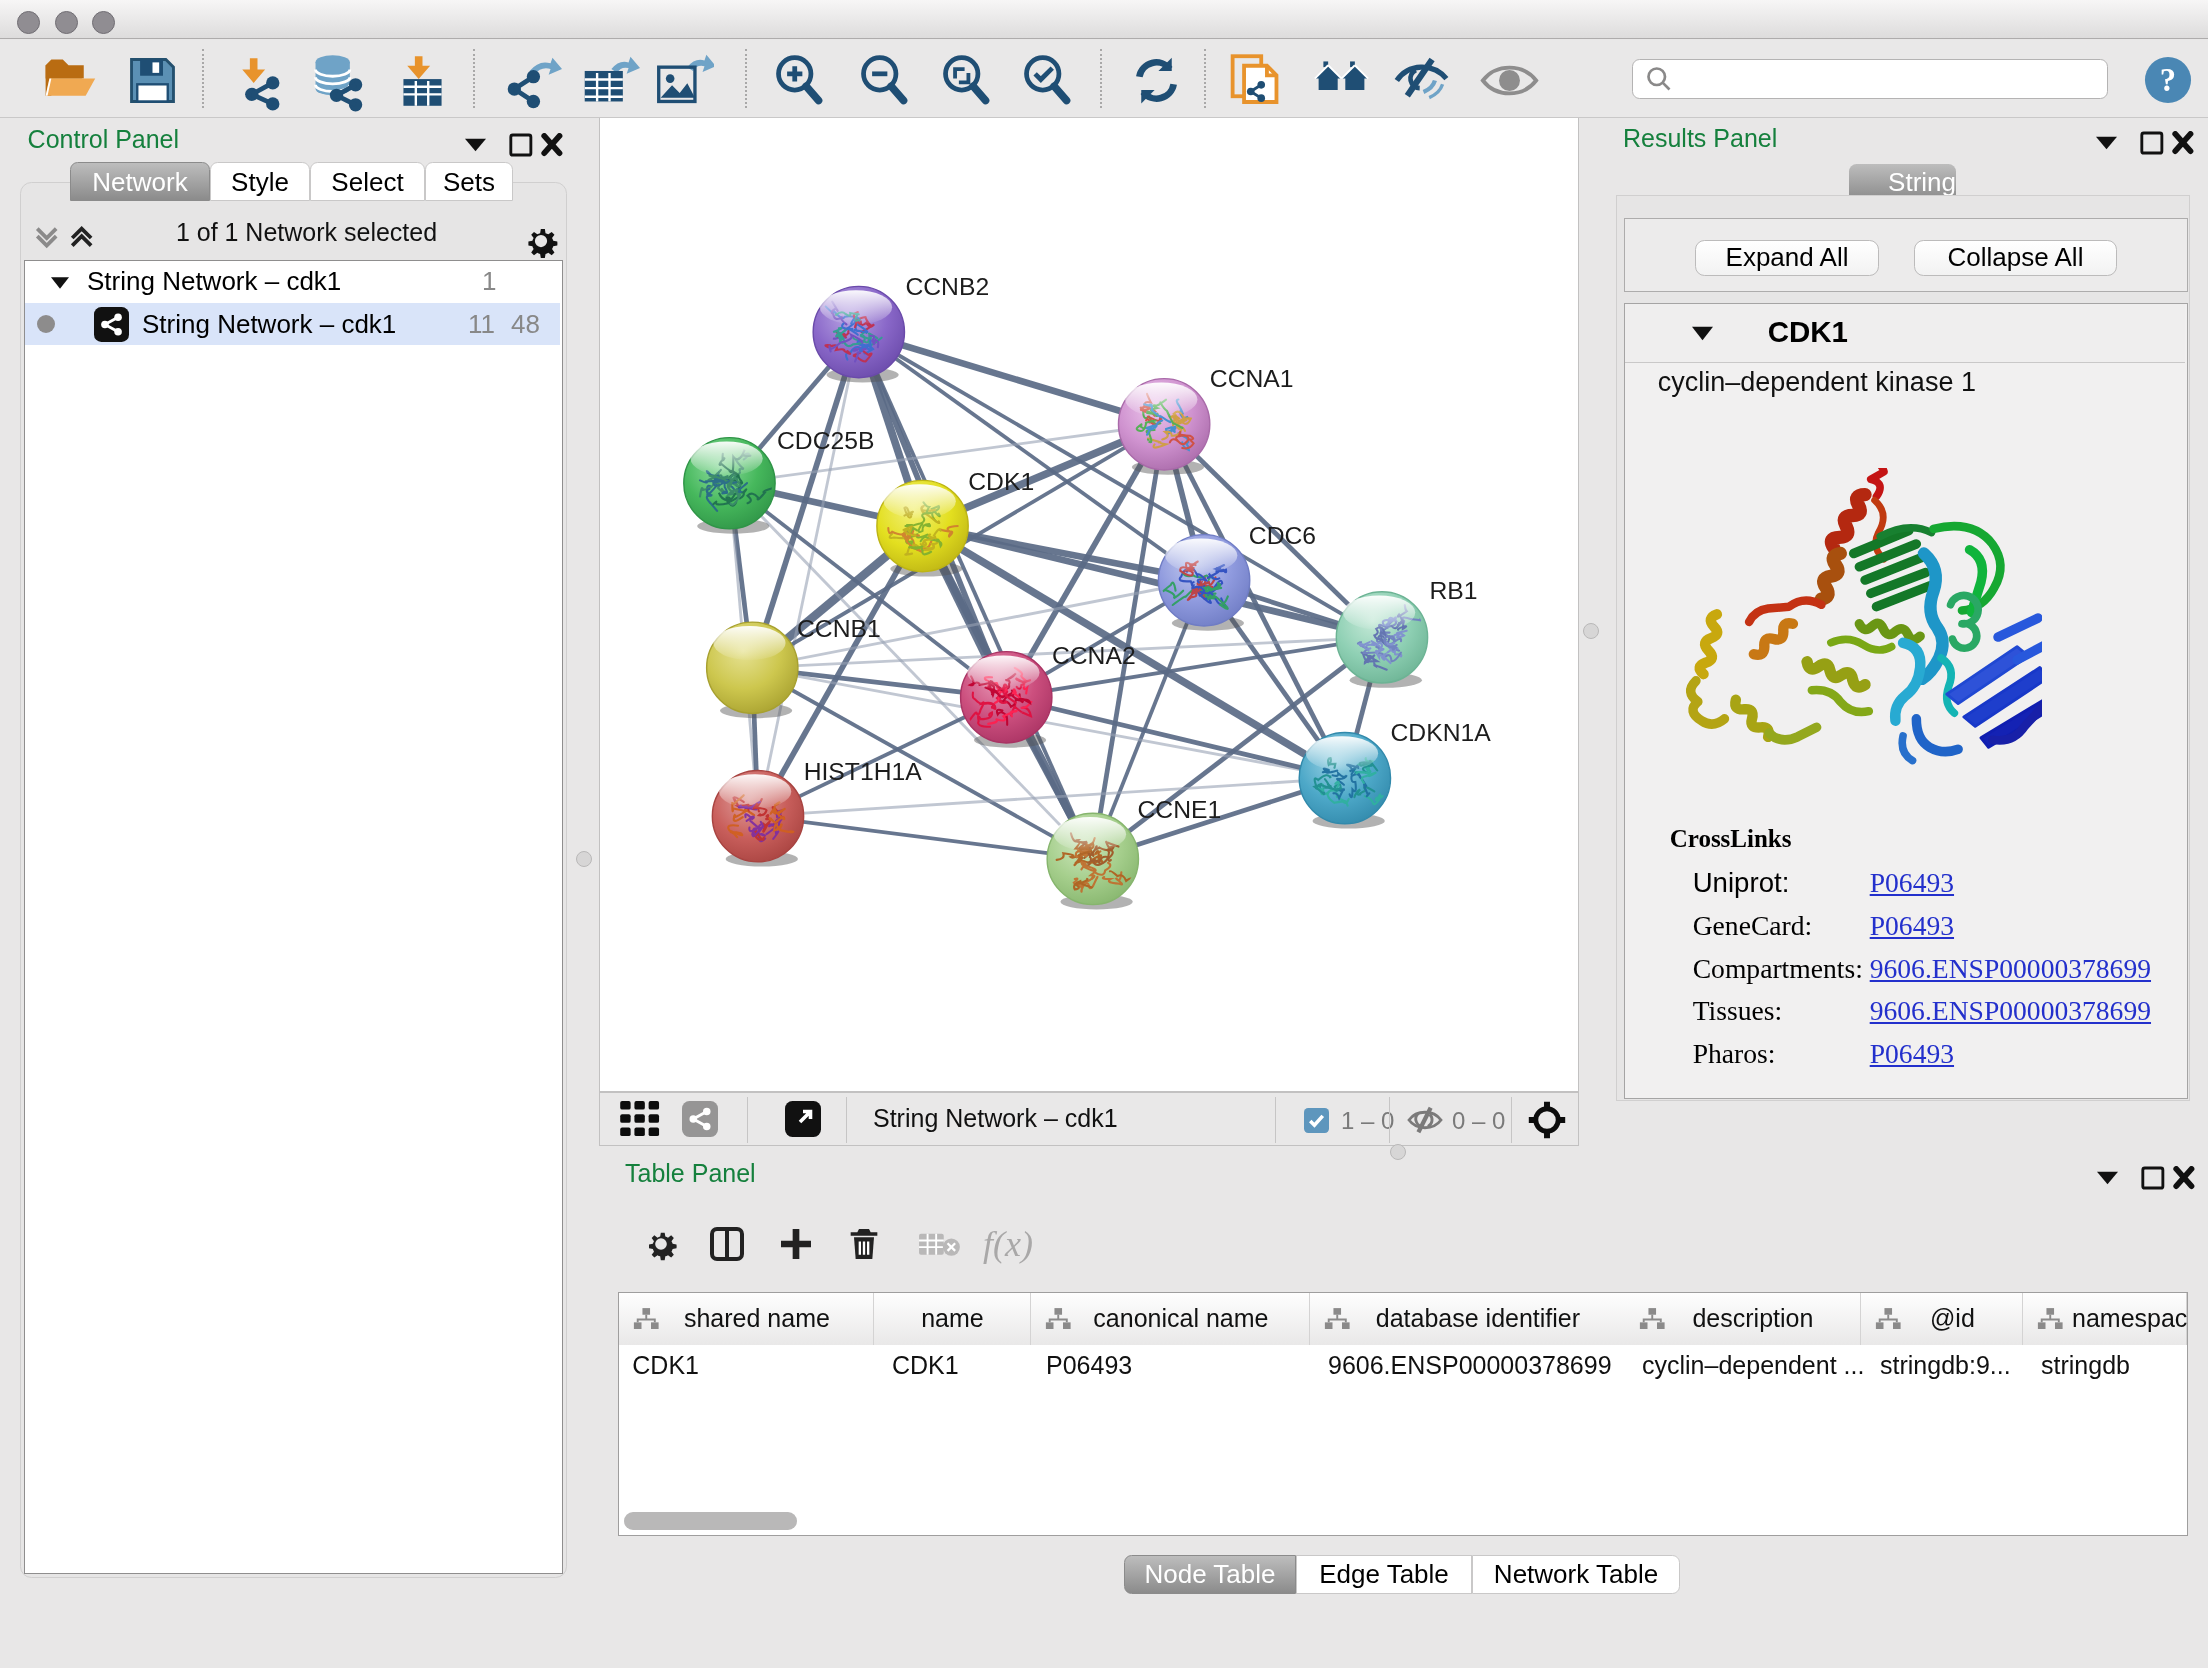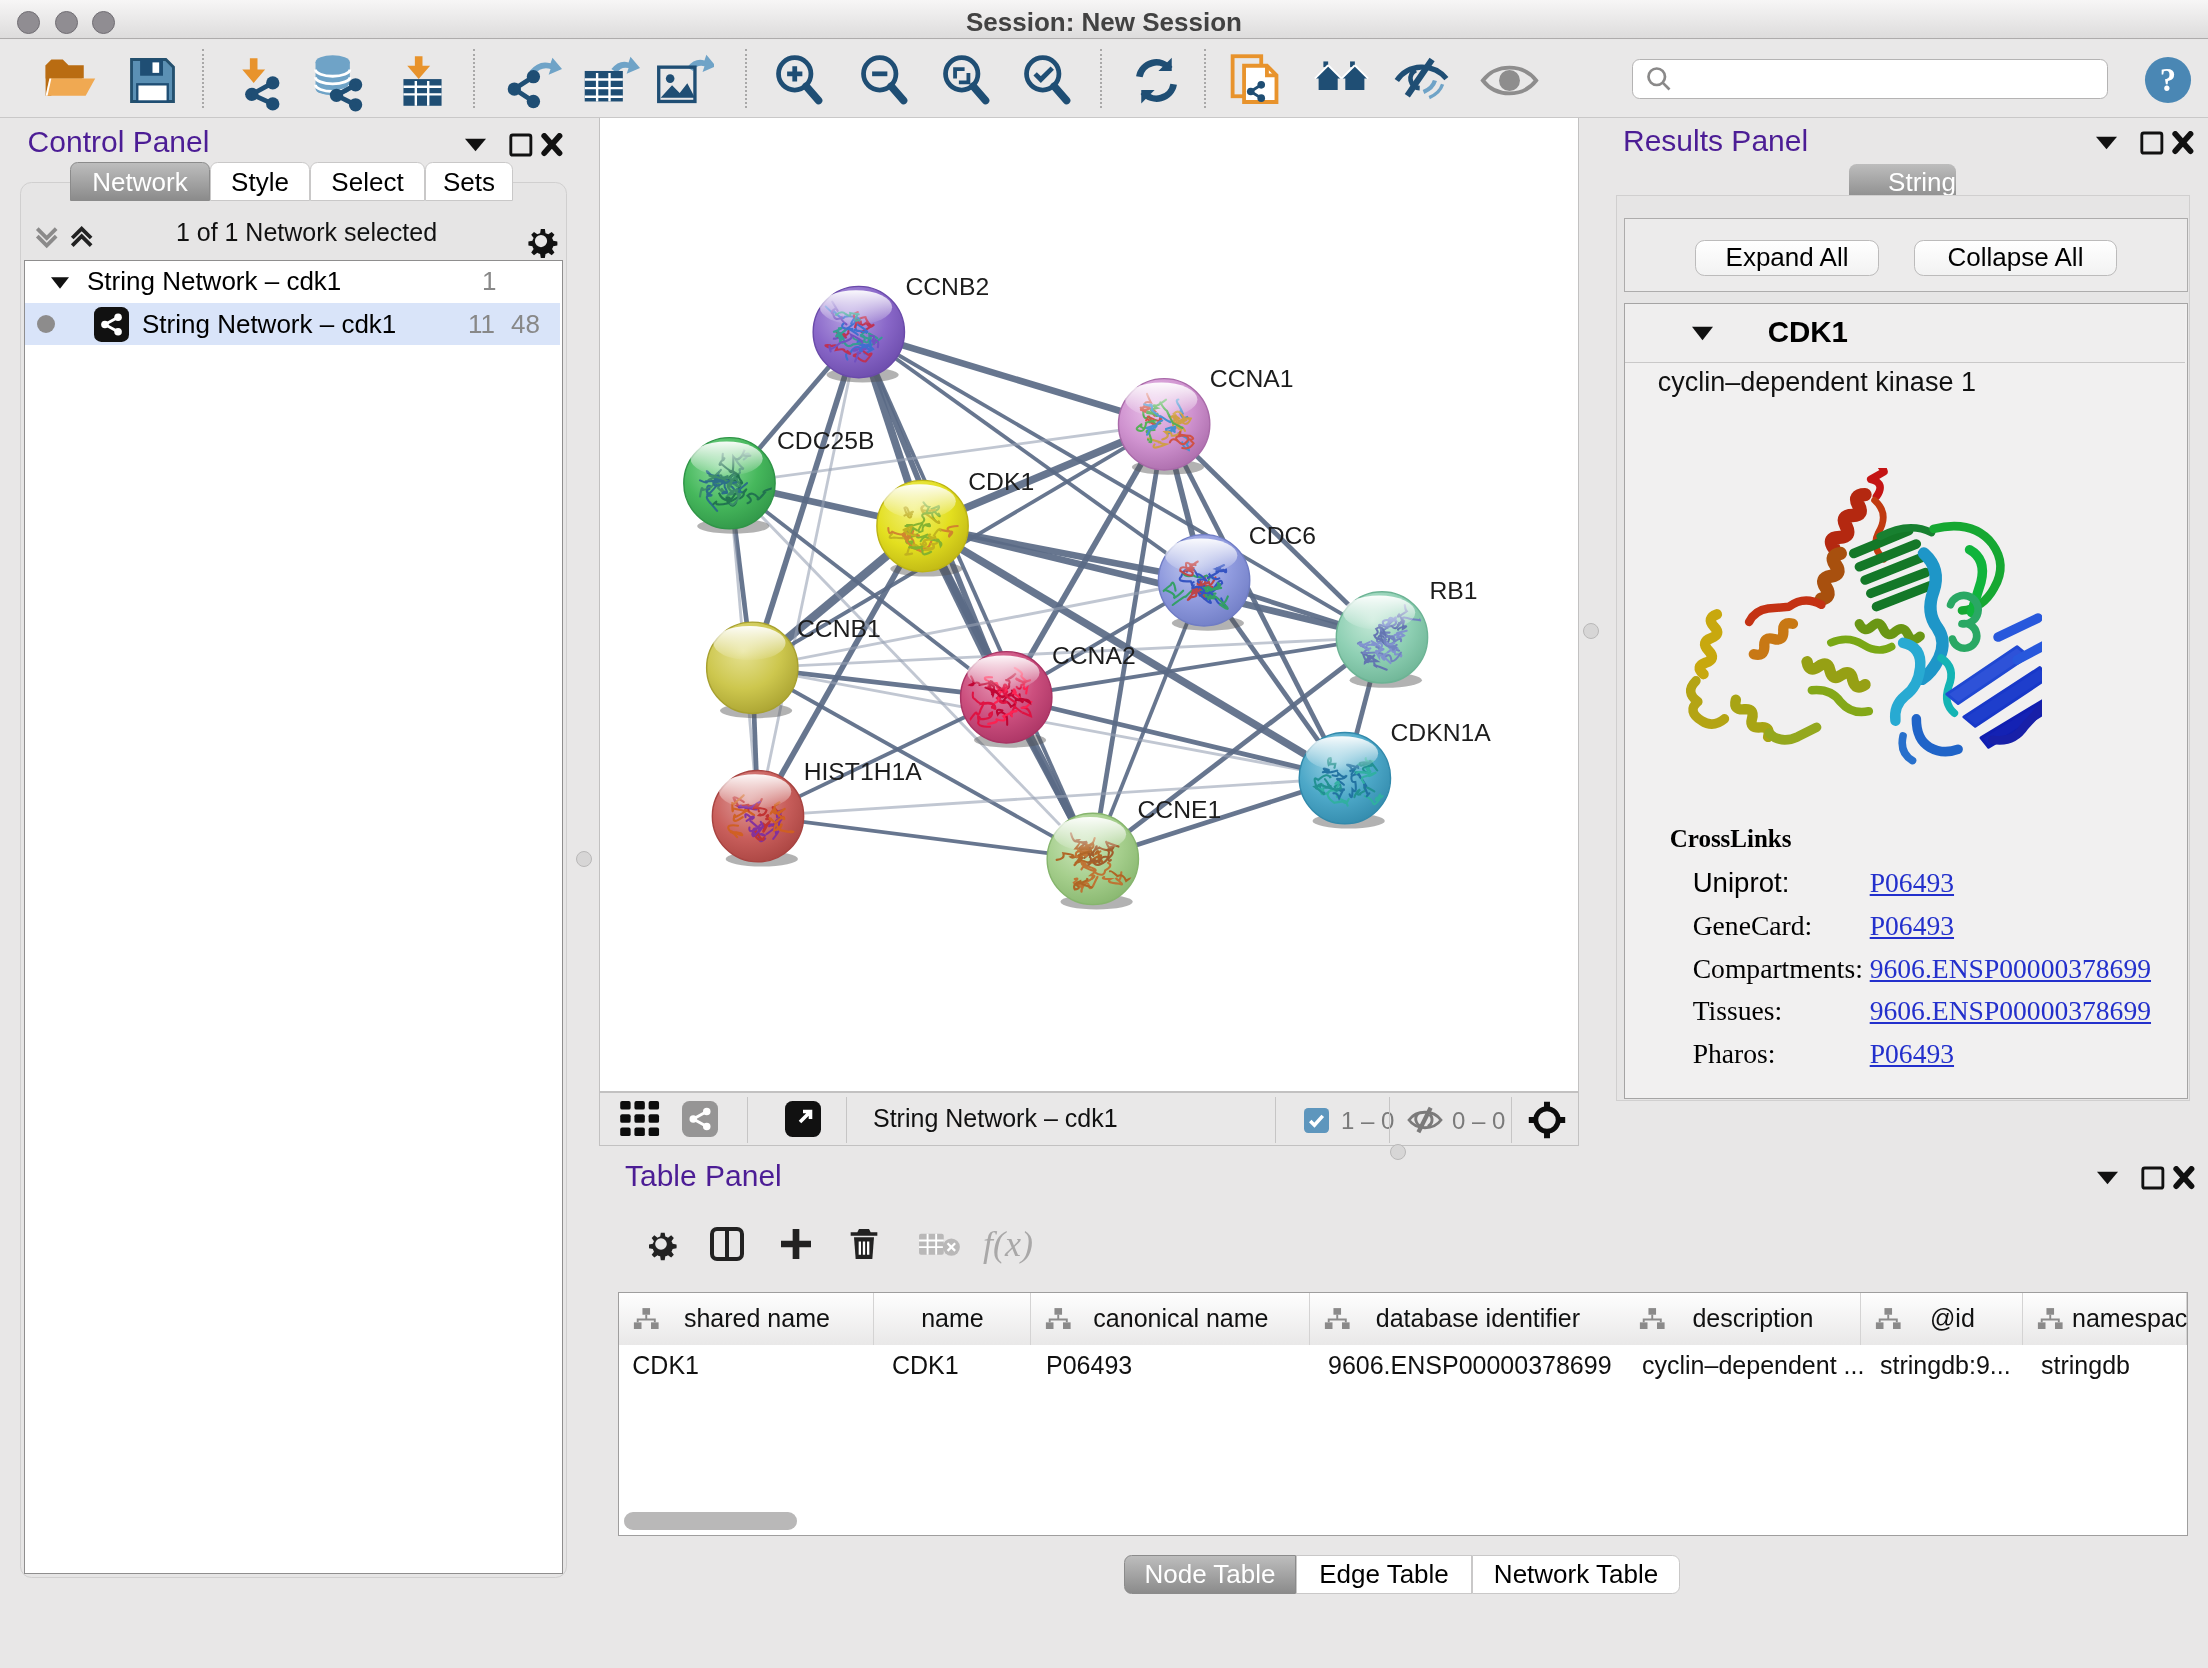--- a/index.html
+++ b/index.html
@@ -6,21 +6,21 @@
 .abs{position:absolute}
 
 #titlebar{left:0;top:0;width:2208px;height:39px;background:linear-gradient(#f7f6f6,#dddcdc);border-bottom:1px solid #aeacac}
 .tl{width:23px;height:23px;border-radius:50%;background:#908d92;border:1.4px solid #716e74;top:10.5px}
 #title{width:100%;text-align:center;top:6.7px;font-size:26px;font-weight:700;color:#424242}
 
 #toolbar{left:0;top:40px;width:2208px;height:78px;background:#e9e8e8;border-bottom:1px solid #c9c8c8}
 .tsep{top:9.5px;width:0;height:59px;border-left:2.9px dotted #a9a8a8}
 #searchbox{left:1632px;top:59px;width:476px;height:40px;background:#fff;border:1.9px solid #b4b3b3;border-radius:7.6px}
 
-.ptitle{font-size:30px;color:#4c1d95}
+.ptitle{font-size:25px;color:#15803d}
 
 #cp{left:0;top:118px;width:598px;height:1484px}
 .tab{position:absolute;z-index:3;top:44px;height:39px;font-size:26px;text-align:center;line-height:39px;background:#fff;border:1px solid #c9c8c8;border-radius:7.6px 7.6px 0 0;color:#000}
 .tabsel{background:linear-gradient(#bdbdbd,#8b8b8b);color:#fff;border-color:#8b8b8b}
 #cpbox{left:20px;top:64px;width:547px;height:1396px;background:#e6e5e5;border:1px solid #d0cfcf;border-radius:11.4px}
 #cplist{left:24px;top:142px;width:539px;height:1314px;background:#fff;border:1.9px solid #8f8e8e}
 #cprow2{left:0px;top:42px;width:535px;height:42px;background:#d9e4f9}
 
 #netview{left:599px;top:118px;width:980px;height:974px;background:#fff;border:1px solid #c2c1c1;border-top:none}
 #netstatus{left:599px;top:1092px;width:980px;height:54px;background:#e9e8e8;border:1px solid #c2c1c1;border-top:1px solid #c2c1c1}
@@ -41,21 +41,20 @@
 #footer{left:0;top:1601px;width:2208px;height:68px;background:#e9e8e8;border-top:1px solid #cecdcd}
 .fbtn{position:absolute;top:15px;width:55px;height:40px;background:#f7f7f7;border:1.9px solid #bbbaba}
 </style></head>
 <body>
 <div id="app">
 
 <div class="abs" id="titlebar"></div>
 <div class="abs tl" style="left:17px"></div>
 <div class="abs tl" style="left:55px"></div>
 <div class="abs tl" style="left:92px"></div>
-<div class="abs" id="title">Session: New Session</div>
 
 <div class="abs" id="toolbar"></div>
 <div class="abs" id="searchbox">
       <svg width="36" height="36" style="position:absolute;left:7.6px;top:1px" viewBox="0 0 24 24">
         <circle cx="10.5" cy="10.5" r="5.5" fill="none" stroke="#8a8989" stroke-width="1.8"></circle>
         <line x1="14.6" y1="14.6" x2="19" y2="19" stroke="#8a8989" stroke-width="1.8"></line>
       </svg>
     </div>
 <div class="abs" id="tbicons">
       <svg class="abs" style="left:38px;top:50px" width="61" height="61" viewBox="0 0 64 64">

